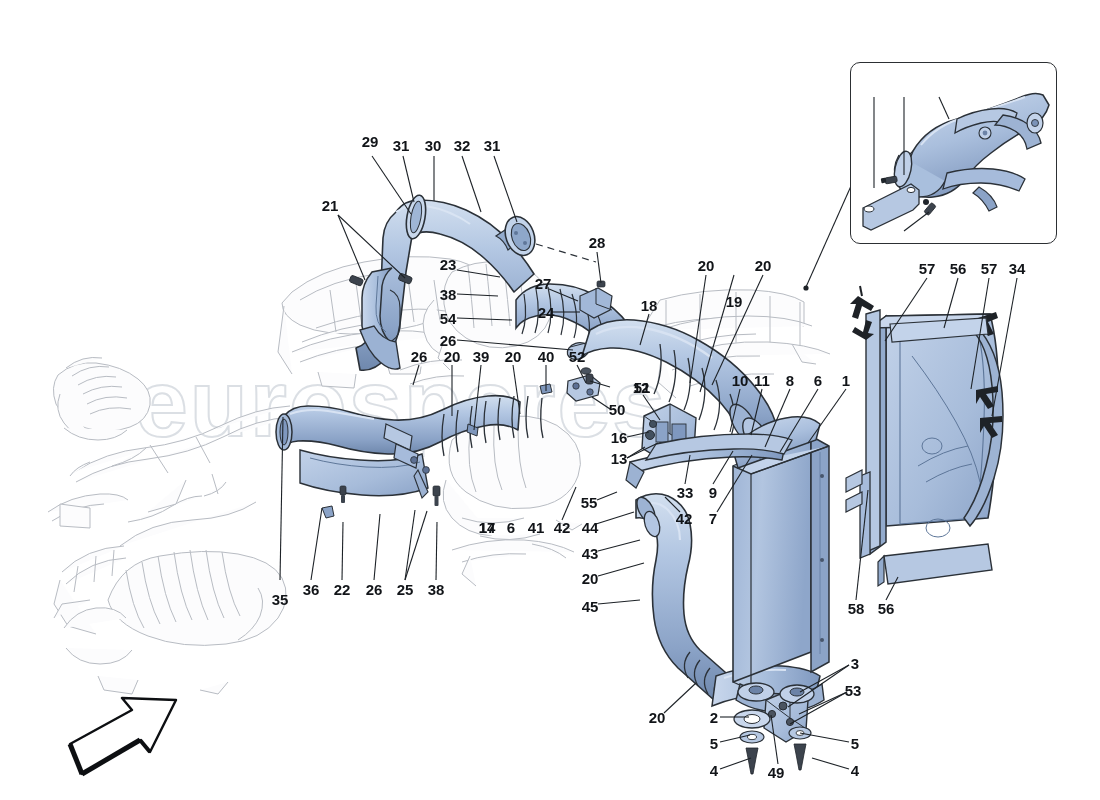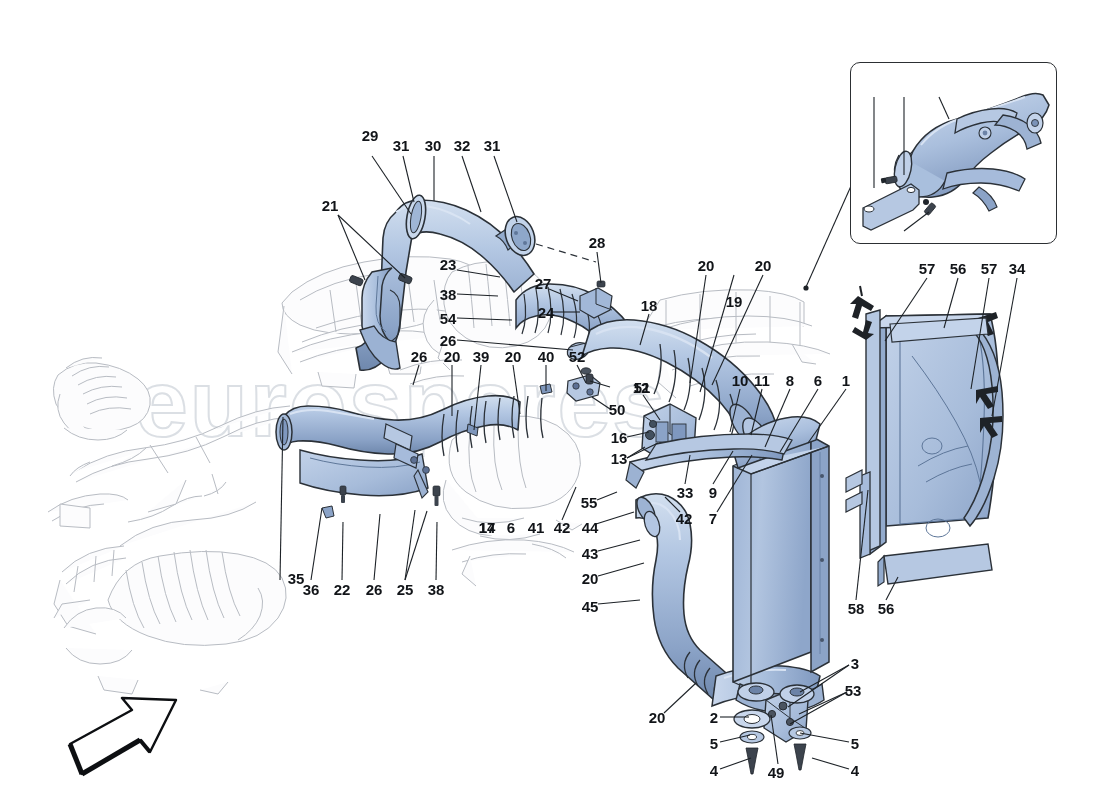--- a/index.html
+++ b/index.html
@@ -582,21 +582,21 @@
         <path d="M23,34 L23,125"></path>
         <path d="M53,34 L53,112"></path>
         <path d="M88,34 L98,56"></path>
         <path d="M53,168 L78,149"></path>
       </g>
     </svg>
   </div>
 
   <div id="labels">
       <div class="lbl" style="left: 330px; top: 205px;">21</div>
-      <div class="lbl" style="left: 370px; top: 135px;">29</div>
+      <div class="lbl" style="left: 370px; top: 141px;">29</div>
       <div class="lbl" style="left: 401px; top: 145px;">31</div>
       <div class="lbl" style="left: 433px; top: 145px;">30</div>
       <div class="lbl" style="left: 462px; top: 145px;">32</div>
       <div class="lbl" style="left: 492px; top: 145px;">31</div>
       <div class="lbl" style="left: 597px; top: 242px;">28</div>
       <div class="lbl" style="left: 543px; top: 283px;">27</div>
       <div class="lbl" style="left: 546px; top: 312px;">24</div>
       <div class="lbl" style="left: 448px; top: 264px;">23</div>
       <div class="lbl" style="left: 448px; top: 294px;">38</div>
       <div class="lbl" style="left: 448px; top: 318px;">54</div>
@@ -628,21 +628,21 @@
       <div class="lbl" style="left: 684px; top: 518px;">42</div>
       <div class="lbl" style="left: 463px; top: 527px; margin-left: 24px;">17</div>
       <div class="lbl" style="left: 487px; top: 527px;">14</div>
       <div class="lbl" style="left: 511px; top: 527px;">6</div>
       <div class="lbl" style="left: 536px; top: 527px;">41</div>
       <div class="lbl" style="left: 562px; top: 527px;">42</div>
       <div class="lbl" style="left: 590px; top: 527px;">44</div>
       <div class="lbl" style="left: 590px; top: 553px;">43</div>
       <div class="lbl" style="left: 590px; top: 578px;">20</div>
       <div class="lbl" style="left: 590px; top: 606px;">45</div>
-      <div class="lbl" style="left: 280px; top: 578px; margin-left: 16px;">35</div>
+      <div class="lbl" style="left: 280px; top: 599px;">35</div>
       <div class="lbl" style="left: 311px; top: 589px;">36</div>
       <div class="lbl" style="left: 342px; top: 589px;">22</div>
       <div class="lbl" style="left: 374px; top: 589px;">26</div>
       <div class="lbl" style="left: 405px; top: 589px;">25</div>
       <div class="lbl" style="left: 436px; top: 589px;">38</div>
       <div class="lbl" style="left: 657px; top: 717px;">20</div>
       <div class="lbl" style="left: 714px; top: 717px;">2</div>
       <div class="lbl" style="left: 714px; top: 743px;">5</div>
       <div class="lbl" style="left: 714px; top: 770px;">4</div>
       <div class="lbl" style="left: 776px; top: 772px;">49</div>

